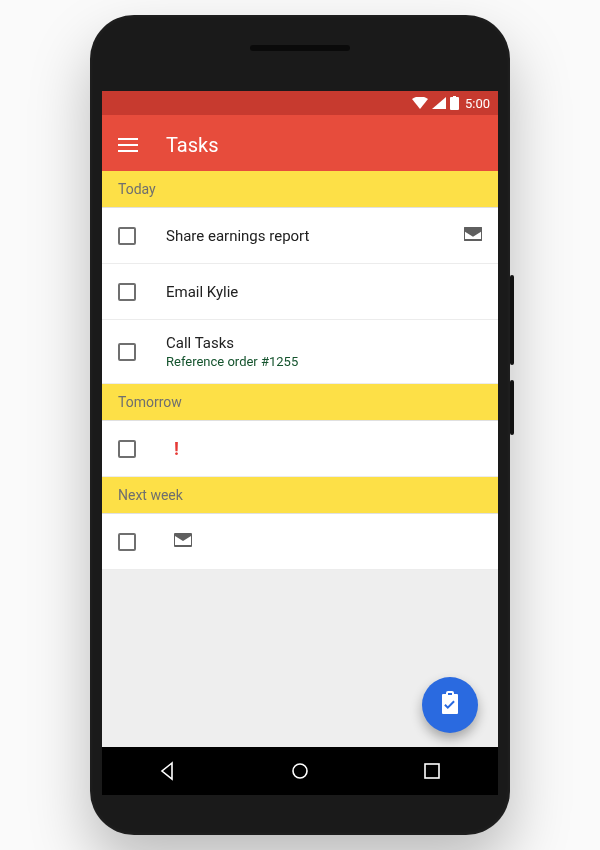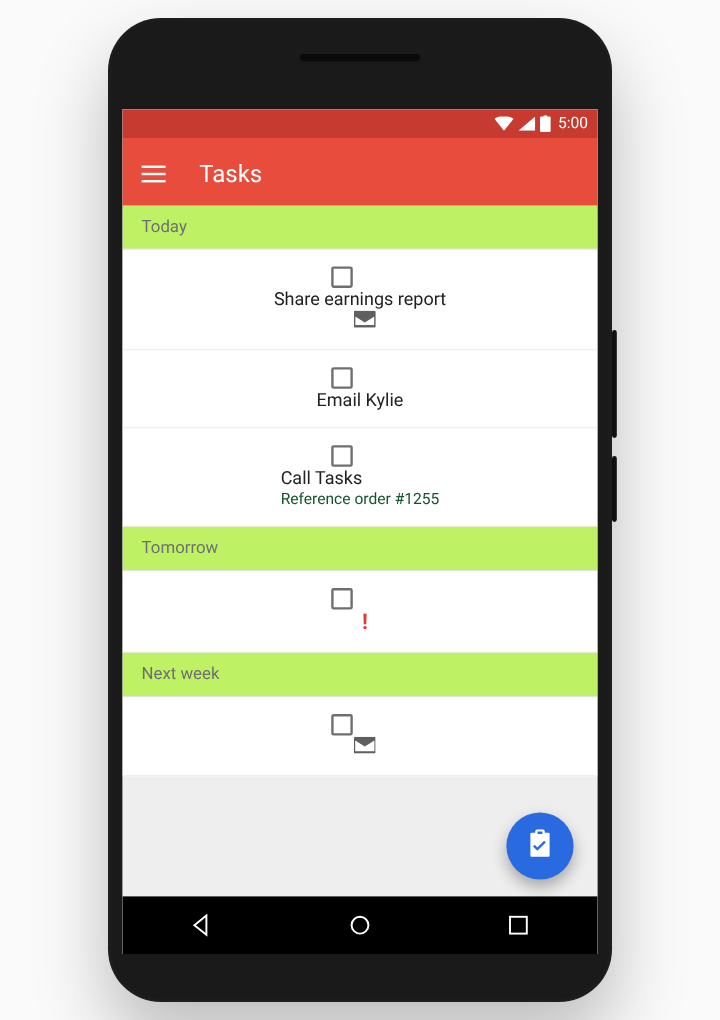--- a/index.html
+++ b/index.html
@@ -71,34 +71,33 @@
     padding: 0 16px;
     gap: 28px;
     color: #fff;
   }
   .hamburger { width:20px; height:14px; display:flex; flex-direction:column; justify-content:space-between; cursor:pointer;}
   .hamburger span { display:block; height:2px; background:#fff; }
   .appbar-title { font-size: 20px; font-weight:400; }
   
   .list { position:absolute; top:80px; bottom:48px; left:0; right:0; overflow:hidden; }
   .subheader {
-    background: #bef264;
+    background: #fde047;
     color: #6f6f6f;
     font-size: 14px;
     padding: 10px 16px 10px 16px;
     border-bottom: 1px solid #e0e0e0;
   }
   .row {
     background: #fff;
     display: flex;
     align-items: center;
     padding: 14px 16px;
     border-bottom: 1px solid #ececec;
     min-height: 56px;
-    flex-direction: column;
   }
   .checkbox {
     width: 18px; height: 18px;
     border: 2px solid #6f6f6f;
     border-radius: 2px;
     flex: 0 0 auto;
     margin-right: 30px;
     cursor:pointer;
   }
   .row-text { flex:1 1 auto; display:flex; flex-direction:column; }

